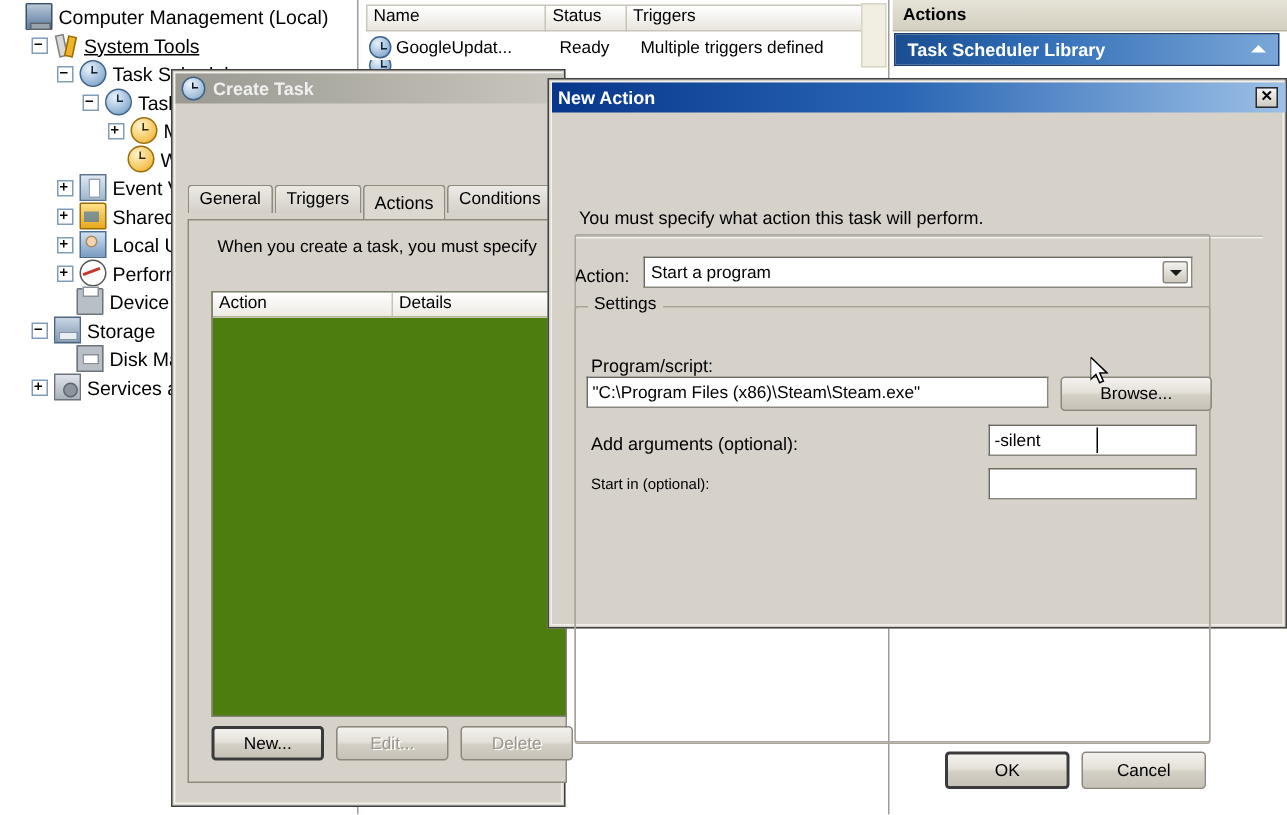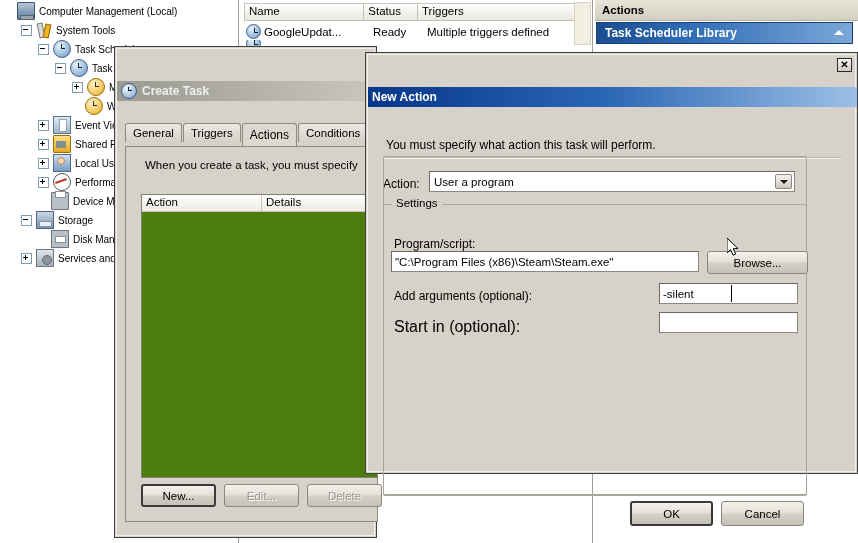--- a/index.html
+++ b/index.html
@@ -18,21 +18,21 @@
   .mmc-tree {
     position: absolute; left: 0; top: 0; width: 238px; height: 543px;
     background: #ffffff;
     border-right: 1px solid #ffffff;
     overflow: hidden;
   }
   .tree-row {
     position: absolute; left: 0; height: 18px;
     display: flex; align-items: center;
     white-space: nowrap;
-    font-size: 10px;
+    font-size: 13px;
   }
   .exp {
     width: 9px; height: 9px;
     border: 1px solid #7f9db9;
     background: #ffffff;
     display: inline-block;
     position: relative;
     margin-right: 4px;
     flex: 0 0 auto;
   }
@@ -153,21 +153,21 @@
   }
   .dlg-inner-border {
     position: absolute; left: 1px; top: 1px; right: 1px; bottom: 1px;
     border: 1px solid #f2f0ec;
     pointer-events: none;
   }
   .titlebar {
     position: absolute; left: 2px; top: 2px; height: 20px;
     display: flex; align-items: center;
     font-weight: bold; font-size: 12px;
-    padding-left: 4px; box-sizing: border-box; margin-top: 32px;
+    padding-left: 4px; box-sizing: border-box;
   }
   .titlebar.inactive {
     background: linear-gradient(to right, #9a9a92 0%, #b4b2a9 55%, #c8c6bd 100%);
     color: #efefef;
   }
   .titlebar.active {
     background: linear-gradient(to right, #07368a 0%, #2a66b4 48%, #9cc0e6 100%);
     color: #ffffff;
   }
   .title-icon { width: 14px; height: 14px; margin-right: 5px; flex:0 0 auto; position:relative;
@@ -285,21 +285,21 @@
 
 <div id="root">
 
   <div class="mmc-tree">
     <div id="tree-rows">
         <div class="tree-row" style="top: 2px; left: 4px;">
           <span class="exp none"></span>
           <span class="ticon ic-computer"></span>
           <span class="tlabel">Computer Management (Local)</span>
         </div>
-        <div class="tree-row" style="top: 21px; left: 21px;">
+        <div class="tree-row" style="top: 21px; left: 21px; text-decoration: underline;">
           <span class="exp "></span>
           <span class="ticon ic-tools"></span>
           <span class="tlabel">System Tools</span>
         </div>
         <div class="tree-row" style="top: 40px; left: 38px;">
           <span class="exp "></span>
           <span class="ticon ic-clock"></span>
           <span class="tlabel">Task Scheduler</span>
         </div>
         <div class="tree-row" style="top: 59px; left: 55px;">
@@ -420,35 +420,35 @@
         <div style="width:120px">Action</div>
         <div style="width:115px;border-right:none">Details</div>
       </div>
     </div>
 
     <div class="btn default" style="left:26px; top:437px; width:75px; height:23px;">New...</div>
     <div class="btn disabled" style="left:109px; top:437px; width:75px; height:23px;">Edit...</div>
     <div class="btn disabled" style="left:192px; top:437px; width:75px; height:23px;">Delete</div>
   </div>
 
-  <div class="dlg" style="left:365px; top:52px; width:493px; height:422px;">
+  <div class="dlg" style="left:365px; top:52px; width:493px; height:367px;">
     <div class="dlg-inner-border"></div>
 
     <div class="titlebar active" style="width:489px;">
       <span>New Action</span>
     </div>
     <div class="close-btn" style="left:471px; top:5px;">✕</div>
 
     <div class="lbl" style="left:20px; top:85px; font-size:12px;">You must specify what action this task will perform.</div>
 
     <div class="sep-line" style="left:17px; top:104px; width:459px;"></div>
 
     <div class="lbl" style="left:17px; top:124px; font-size:12px;">Action:</div>
     <div class="combo" style="left:63px; top:118px; width:366px; height:21px;">
-      <span>User a program</span>
+      <span>Start a program</span>
       <span class="combo-arrow"></span>
     </div>
 
     <div class="groupbox" style="left:17px; top:102px; width:424px; height:340px; top:103px;"></div>
 
     <style>
       #settings-gb { position:absolute; left:17px; top:151px; width:424px; height:291px;
                      border:1px solid #a9a59b; border-radius:2px; box-sizing:border-box; }
     </style>
     <div id="settings-gb">
@@ -460,21 +460,21 @@
     <div class="textbox" style="left:25px; top:198px; width:308px; height:21px;">"C:\Program Files (x86)\Steam\Steam.exe"</div>
 
     <div class="btn" style="left:341px; top:198px; width:101px; height:23px;">Browse...</div>
 
     <div class="lbl" style="left:28px; top:236px; font-size:12px;">Add arguments (optional):</div>
     <div class="textbox" style="left:293px; top:230px; width:139px; height:21px;">
       <span>-silent</span>
     </div>
     <div class="caret" style="left:365px; top:232px; height:17px;"></div>
 
-    <div class="lbl" style="left:28px; top:265px; font-size:16px;">Start in (optional):</div>
+    <div class="lbl" style="left:28px; top:265px; font-size:10px;">Start in (optional):</div>
     <div class="textbox" style="left:293px; top:259px; width:139px; height:21px;"></div>
 
     <div class="btn" style="left:355px; top:448px; width:83px; height:25px;">Cancel</div>
     <div class="btn default" style="left:264px; top:448px; width:83px; height:25px;">OK</div>
   </div>
 
   <svg class="cursor-arrow" style="left:727px; top:238px;" viewBox="0 0 12 19">
     <polygon points="0,0 0,15 3.6,11.6 6.1,17.2 8.6,16.1 6.2,10.7 11,10.6" fill="#ffffff" stroke="#000000" stroke-width="1"></polygon>
   </svg>
 

